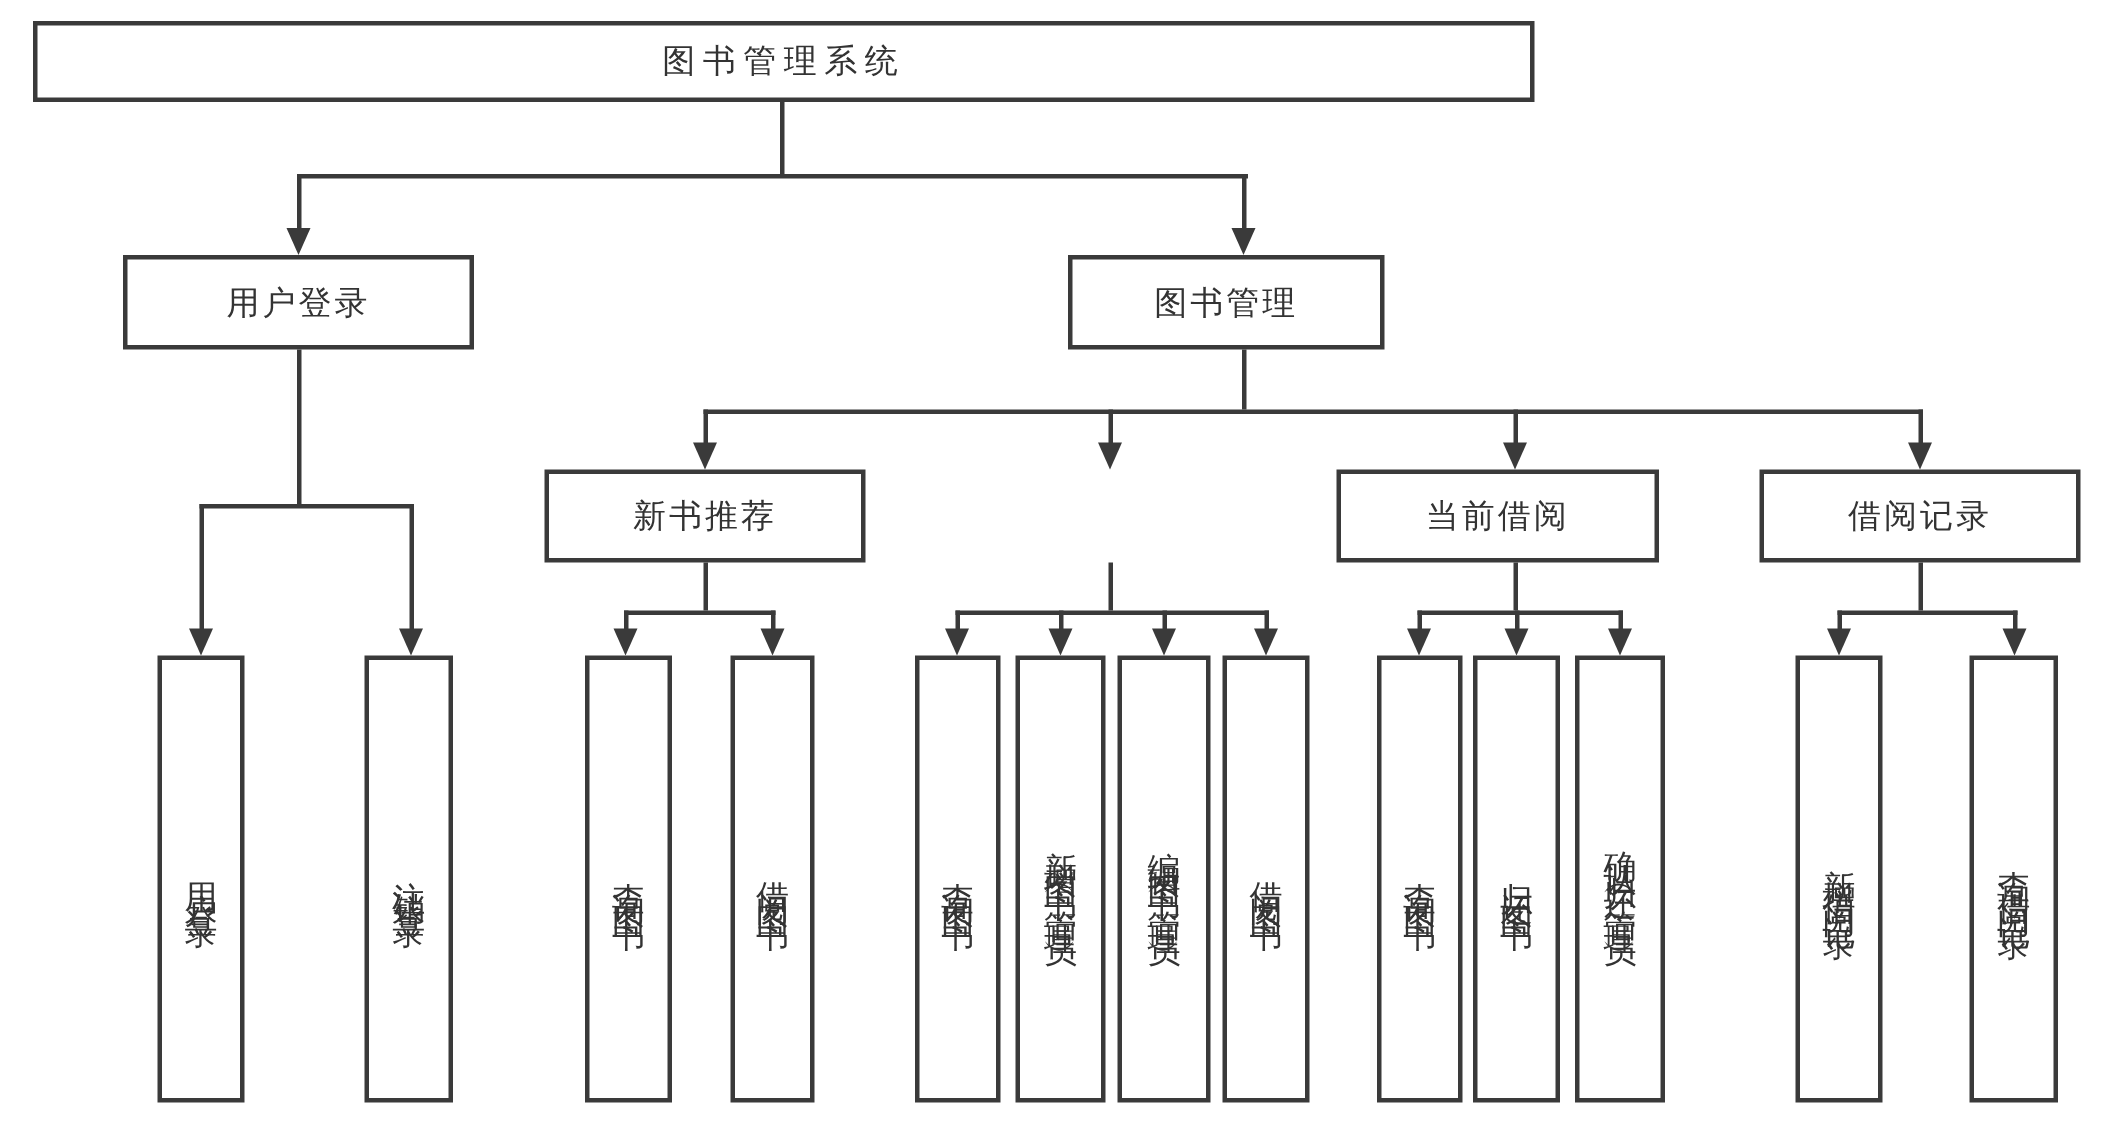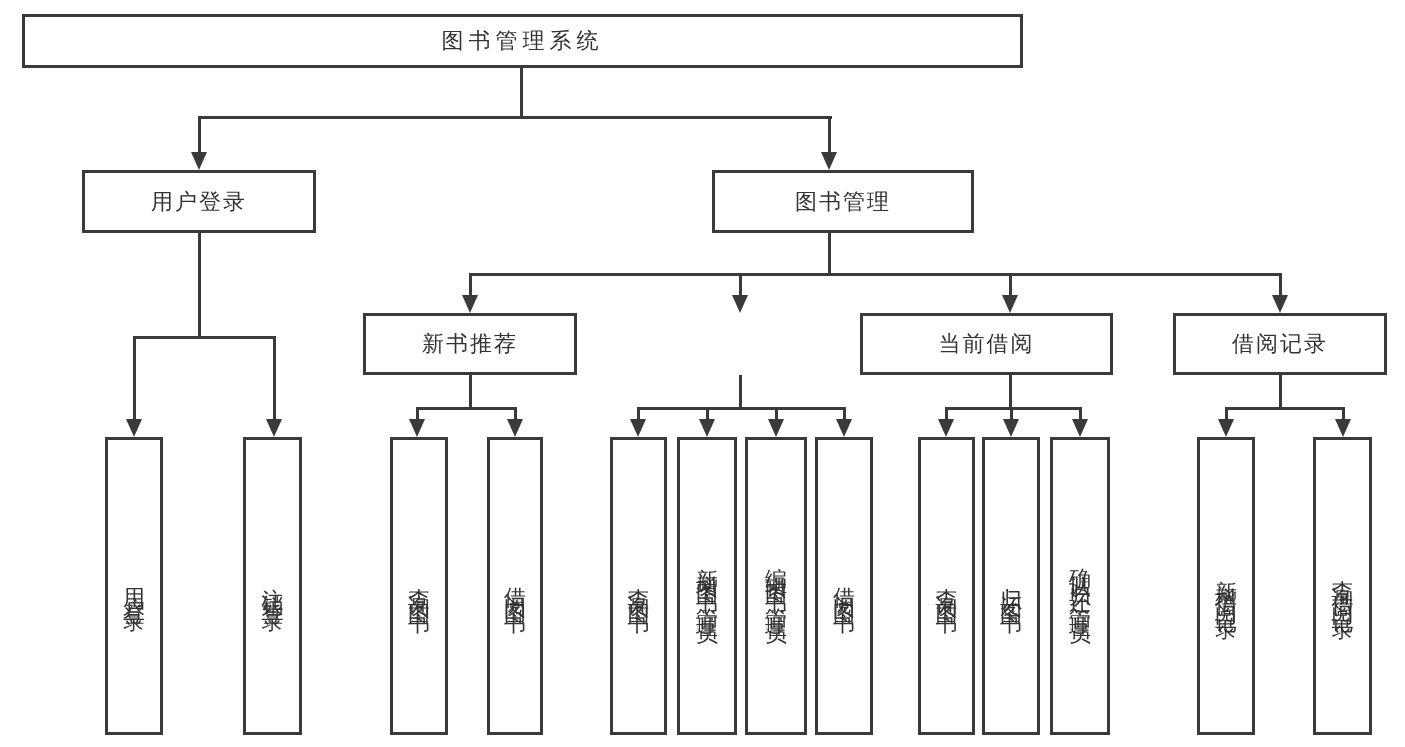--- a/index.html
+++ b/index.html
@@ -37,28 +37,28 @@
 
 <div id="stage">
 
   <div class="box root">
     <span>图书管理系统</span>
   </div>
 
   <div class="box l2" style="left:82px;width:234px;">
     <span>用户登录</span>
   </div>
-  <div class="box l2" style="left:712px;width:262px;">
+  <div class="box l2" style="left:712px;width:211px;">
     <span>图书管理</span>
   </div>
 
   <div class="box l3" style="left:363px;width:214px;">
     <span>新书推荐</span>
   </div>
-  <div class="box l3" style="left:860px;width:253px;">
+  <div class="box l3" style="left:891px;width:215px;">
     <span>当前借阅</span>
   </div>
   <div class="box l3" style="left:1173px;width:214px;">
     <span>借阅记录</span>
   </div>
 
   <div class="box vbox" style="left:105px;width:58px;">
     <span>用户登录</span>
   </div>
   <div class="box vbox" style="left:243px;width:59px;">

